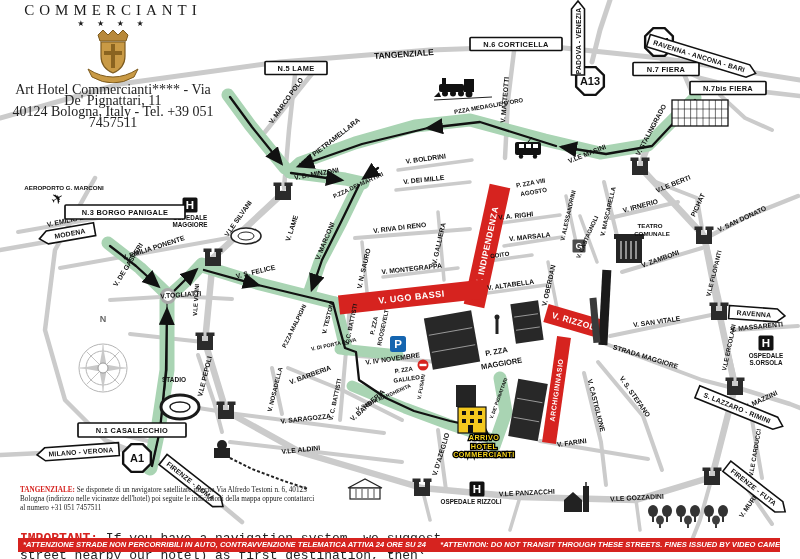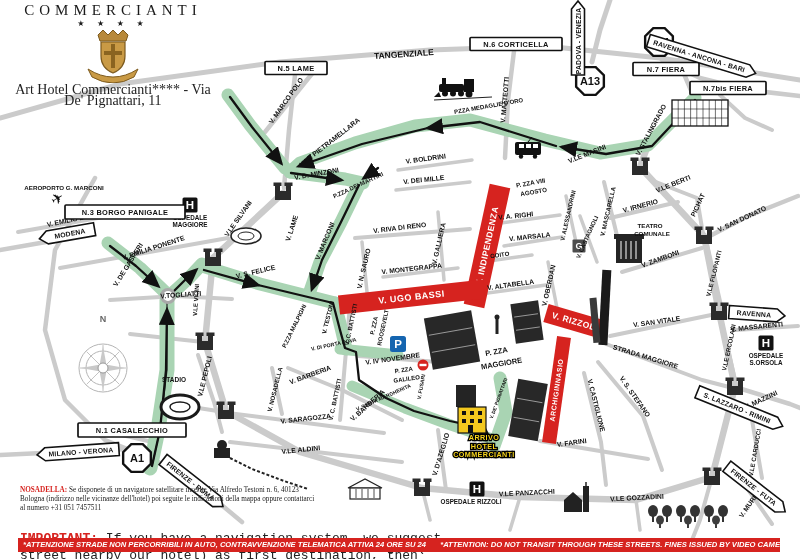--- a/index.html
+++ b/index.html
@@ -519,25 +519,26 @@
     <div class="logo-stars">★ ★ ★ ★</div>
     <svg class="crest" width="58" height="54" viewBox="0 0 58 54">
       <path d="M14,6 L19,1 L24,6 L29,1 L34,6 L39,1 L44,6 L42,12 L16,12 Z" fill="#b8893a" stroke="#7c5a1e" stroke-width="1"></path>
       <path d="M17,13 h24 v14 q0,12 -12,17 q-12,-5 -12,-17 Z" fill="#c99a45" stroke="#7c5a1e" stroke-width="1.2"></path>
       <rect x="27" y="15" width="4" height="24" fill="#8a6420"></rect>
       <rect x="20" y="22" width="18" height="4" fill="#8a6420"></rect>
       <path d="M4,40 q25,16 50,0 l-4,8 q-21,12 -42,0 Z" fill="#c99a45" stroke="#7c5a1e" stroke-width="1"></path>
     </svg>
     <div class="addr">
       <div>Art Hotel Commercianti**** - Via De' Pignattari, 11</div>
+      <div>40124 Bologna, Italy - Tel. +39 051 7457511</div>
     </div>
   </div>
 
   <div class="note-it">
-    <span class="red-label">NOSADELLA:</span>
+    <span class="red-label">TANGENZIALE:</span>
     <span>Se disponete di un navigatore satellitare inserite Via Alfredo Testoni n. 6, 40123 Bologna (indirizzo nelle vicinanze dell'hotel) poi seguite le indicazioni della mappa oppure contattarci al numero +31 051 7457511</span>
   </div>
   <div class="note-en">
     <span class="red-label">IMPORTANT:</span>
     <span>If you have a navigation system, we suggest you to set Via Alfredo Testoni n. 6, 40123 Bologna (a street nearby our hotel) as first destination, then follow the instruction on the map or contact us +39 051 7457511</span>
   </div>
   <div class="banner">
     <span>*ATTENZIONE STRADE NON PERCORRIBILI IN AUTO, CONTRAVVENZIONE TELEMATICA ATTIVA 24 ORE SU 24</span>
     <span>*ATTENTION: DO NOT TRANSIT THROUGH THESE STREETS. FINES ISSUED BY VIDEO CAMERA.</span>
   </div>

